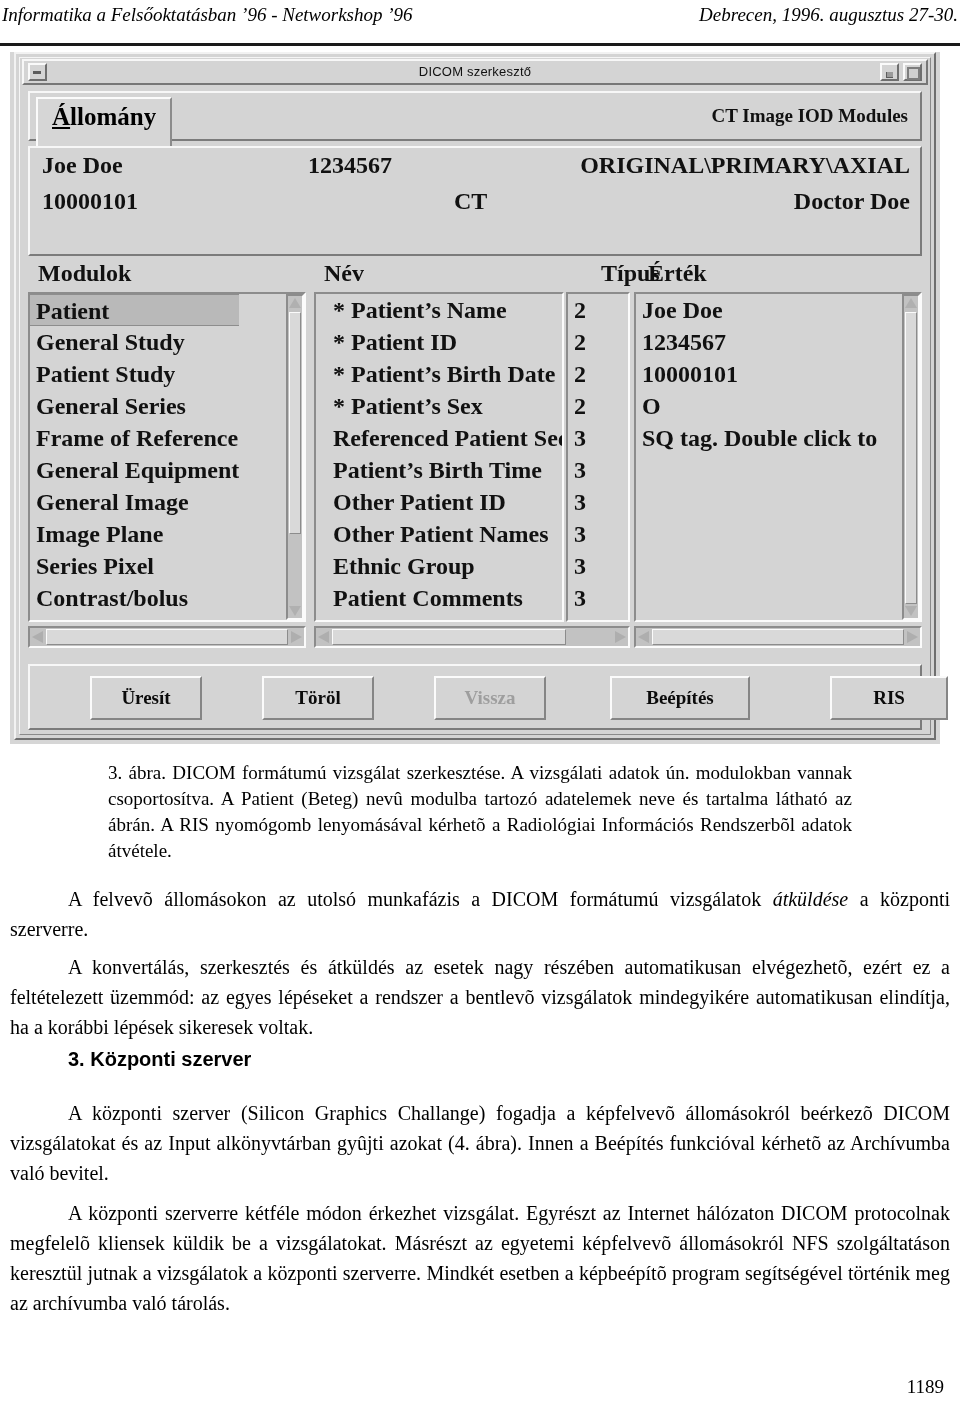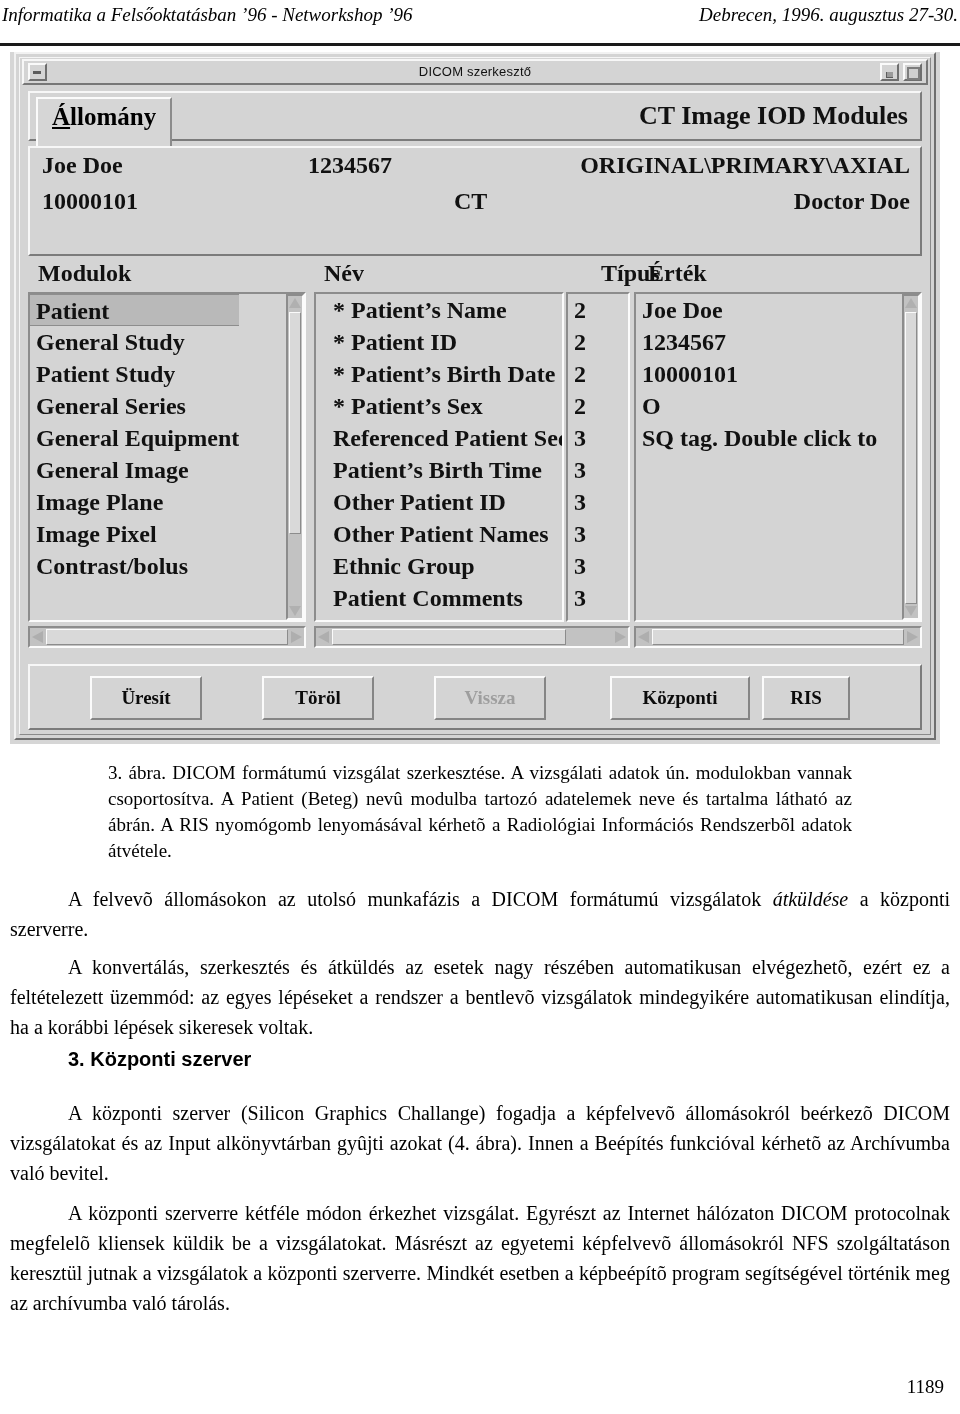--- a/index.html
+++ b/index.html
@@ -149,21 +149,21 @@
     font-size: 25px;
     line-height: 32px;
     color: #000;
   }
   .menu-btn .mnem { text-decoration: underline; }
   .iod-title {
     position: absolute;
     right: 12px; top: 6px;
     font-family: "Liberation Serif", serif;
     font-weight: bold;
-    font-size: 26px;
+    font-size: 19px;
     line-height: 34px;
     color: #111;
     white-space: nowrap;
   }
 
   
   .infopanel {
     position: absolute;
     left: 12px; top: 92px;
     width: 894px; height: 110px;
@@ -422,24 +422,25 @@
     </div>
 
     <div class="panes">
 
       <div class="pane" id="pane-modules" style="left:0; width:278px; height:330px;">
         <div class="listarea" id="list-modules" style="left:0; width:209px;">
             <div class="lrow sel">Patient</div>
             <div class="lrow">General Study</div>
             <div class="lrow">Patient Study</div>
             <div class="lrow">General Series</div>
+            <div class="lrow">Frame of Reference</div>
             <div class="lrow">General Equipment</div>
             <div class="lrow">General Image</div>
             <div class="lrow">Image Plane</div>
-            <div class="lrow">Image Pixel</div>
+            <div class="lrow">Series Pixel</div>
             <div class="lrow">Contrast/bolus</div>
           </div>
         <div class="vsb">
           <div class="arrow-up"></div>
           <div class="vthumb" style="top:16px; height:220px;"></div>
           <div class="arrow-dn"></div>
         </div>
       </div>
       <div class="hsb" style="left:0; top:334px; width:278px;">
         <div class="arrow-l"></div>
@@ -506,22 +507,22 @@
         <div class="hthumb" style="left:16px; right:16px;"></div>
         <div class="arrow-r"></div>
       </div>
 
     </div>
 
     <div class="btnbar" id="btnbar">
         <div class="dlgbtn" style="left: 60px; width: 112px;">Üresít</div>
         <div class="dlgbtn" style="left: 232px; width: 112px;">Töröl</div>
         <div class="dlgbtn disabled" style="left: 404px; width: 112px;">Vissza</div>
-        <div class="dlgbtn" style="left: 580px; width: 140px;">Központi</div>
-        <div class="dlgbtn" style="left: 732px; width: 88px;">RIS</div>
+        <div class="dlgbtn" style="left: 580px; width: 140px;">Beépítés</div>
+        <div class="dlgbtn" style="left: 800px; width: 118px;">RIS</div>
       </div>
 
   </div>
 </div>
 
 <div class="caption">3. ábra. DICOM formátumú vizsgálat szerkesztése. A vizsgálati adatok ún. modulokban vannak csoportosítva. A Patient (Beteg) nevû modulba tartozó adatelemek neve és tartalma látható az ábrán. A RIS nyomógomb lenyomásával kérhetõ a Radiológiai Információs Rendszerbõl adatok átvétele.</div>
 
 <div class="para p1"><span class="ind"></span><span>A felvevõ állomásokon az utolsó munkafázis a DICOM formátumú vizsgálatok </span><em>átküldése</em><span> a központi szerverre.</span></div>
 
 <div class="para p2"><span class="ind"></span><span>A konvertálás, szerkesztés és átküldés az esetek nagy részében automatikusan elvégezhetõ, ezért ez a feltételezett üzemmód: az egyes lépéseket a rendszer a bentlevõ vizsgálatok mindegyikére automatikusan elindítja, ha a korábbi lépések sikeresek voltak.</span></div>

